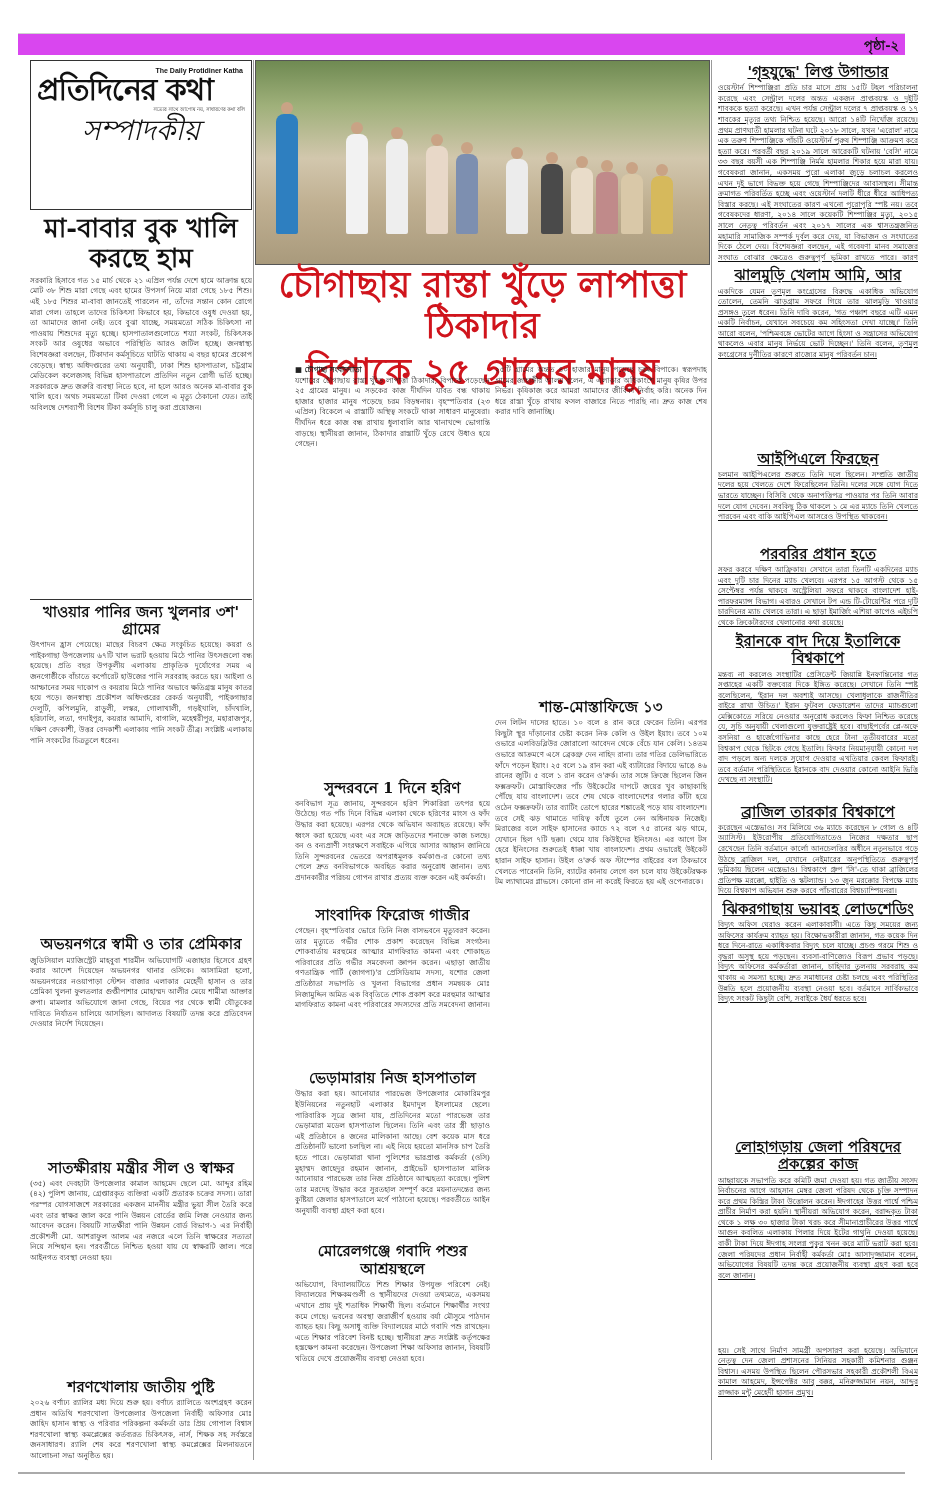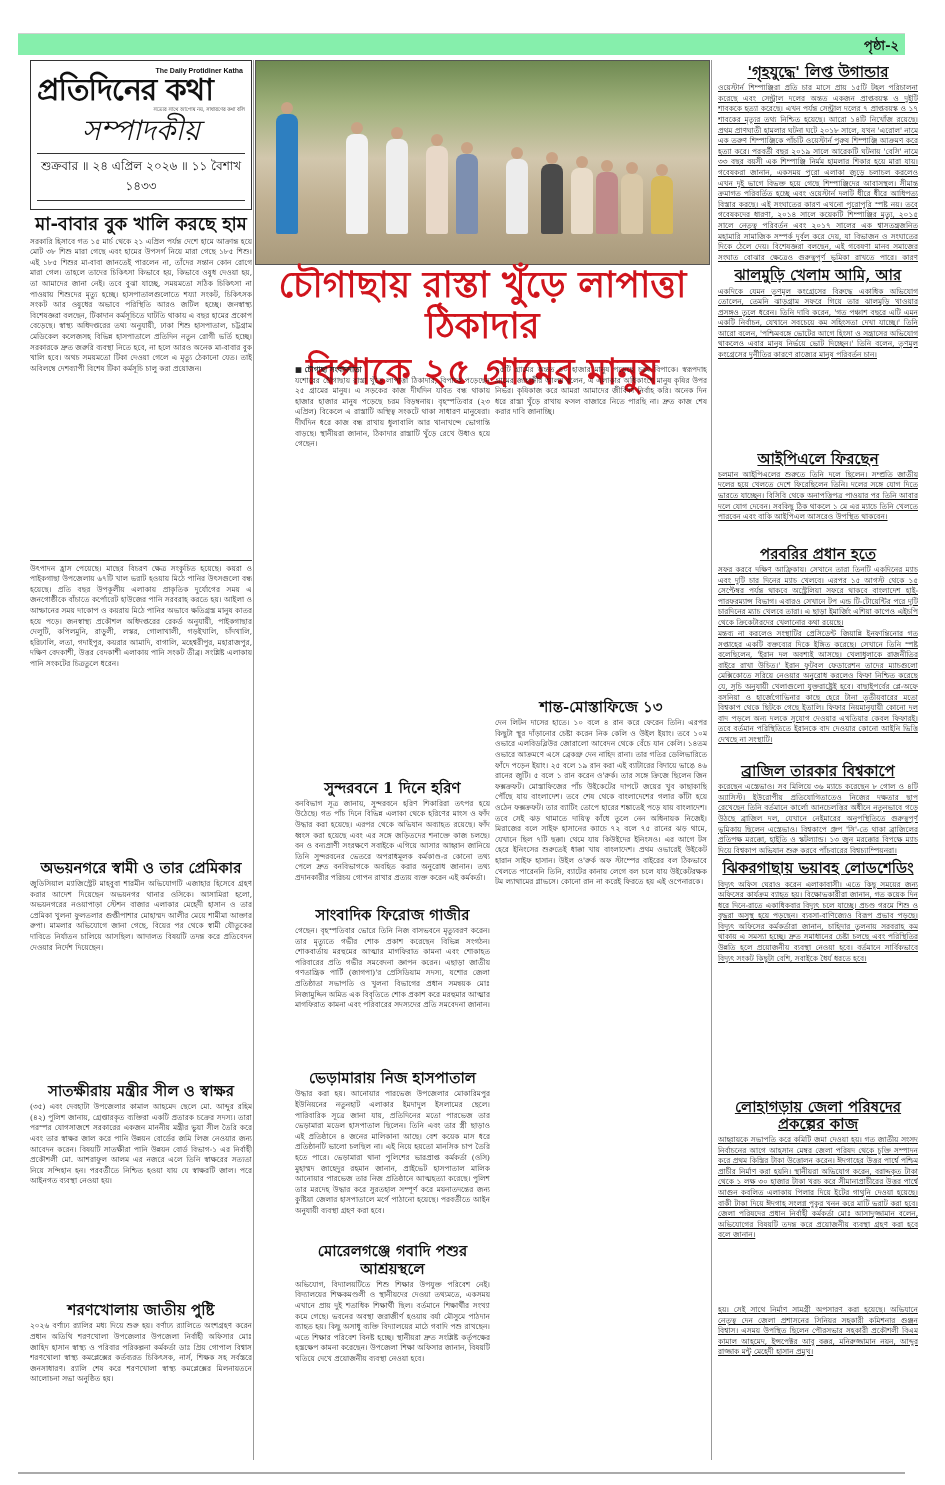--- a/index.html
+++ b/index.html
@@ -1,33 +1,33 @@
 <!DOCTYPE html>
 <html><head>
 <meta charset="utf-8">
 <style>
   * { box-sizing: border-box; margin: 0; padding: 0; }
   body { width: 945px; height: 1485px; background: #fff; font-family: "DejaVu Serif", serif; color: #111; overflow: hidden; position: relative; }
-  .topbar { position: absolute; left: 18px; top: 33px; width: 887px; height: 22px; background: #86efac; border-top: 1px solid #d0d0d0; }
+  .topbar { position: absolute; left: 18px; top: 33px; width: 887px; height: 22px; background: #d946ef; border-top: 1px solid #d0d0d0; }
   .topbar .pg { position: absolute; right: 6px; top: 2px; font-size: 13px; font-weight: bold; }
   .sheet { position: absolute; left: 30px; top: 60px; width: 880px; height: 1410px; }
   .col { position: absolute; top: 0; overflow: hidden; }
   .c1 { left: 0; width: 222px; }
   .c2 { left: 225px; width: 235px; padding-left: 40px; }
   .c3 { left: 462px; width: 210px; }
   .c4 { left: 675px; width: 215px; text-decoration: underline; }
   .vline { position: absolute; top: 0; width: 1px; height: 1400px; background: #999; }
   .masthead { border: 1px solid #333; padding: 12px 6px; height: 150px; position: relative; }
   .logo { font-size: 30px; font-weight: bold; letter-spacing: -1px; line-height: 1.1; font-family: "DejaVu Serif", serif; }
   .logo-en { position: absolute; right: 8px; top: 6px; font-size: 7px; font-family: "Liberation Sans", sans-serif; font-weight: bold; }
   .tagline { font-size: 5px; text-align: right; color: #333; }
   .editorial { font-size: 28px; font-style: italic; text-align: center; line-height: 1.1; margin-top: 2px; }
   .dateline { border-top: 1px solid #333; border-bottom: 1px solid #333; margin-top: 6px; padding: 3px 0; text-align: center; font-size: 12px; }
   h2 { font-weight: bold; text-align: center; line-height: 1.15; margin: 4px 0 2px; }
-  .h-big { font-size: 18px; }
+  .h-big { font-size: 26px; }
   .h-mid { font-size: 15px; }
   .h-red { color: #d0141c; font-size: 36px; line-height: 1.15; }
   .body { font-size: 7.4px; line-height: 10.6px; text-align: justify; color: #222; }
   .wide-photo { position: absolute; left: 225px; top: 0; width: 455px; height: 205px; border: 1px solid #555; overflow: hidden; background: linear-gradient(180deg,#6f8a52 0%,#9fb07a 22%,#d2c7ad 48%,#c0b092 70%,#a99a7c 100%); }
   .person { position: absolute; bottom: 30px; width: 22px; border-radius: 8px 8px 2px 2px; }
   .person .head { position: absolute; top: -12px; left: 5px; width: 12px; height: 12px; border-radius: 50%; background: #c9a385; }
   .headline-block { position: absolute; left: 225px; top: 200px; width: 455px; text-align: center; }
   .rule { height: 1px; background: #333; margin: 3px 0; }
   .bottomrule { position: absolute; left: 18px; top: 1472px; width: 887px; height: 2px; background: #aaa; }
 </style>
@@ -39,28 +39,28 @@
 </div>
 
 <div class="sheet">
 
   <div class="col c1">
     <div class="masthead">
       <span class="logo-en">The Daily Protidiner Katha</span>
       <div class="logo">প্রতিদিনের কথা</div>
       <div class="tagline">সত্যের সাথে আপোষ নয়, সাধারণের কথা বলি</div>
       <div class="editorial">সম্পাদকীয়</div>
-      <div class="dateline">শুক্রবার ॥ ২৪ এপ্রিল ২০২৬ ॥ ১১ বৈশাখ ১৪৩৩</div>
     </div>
     <div>
       <h2 class="h-big">মা-বাবার বুক খালি করছে হাম</h2>
       <p class="body" style="height:320px;overflow:hidden">সরকারি হিসাবে গত ১৫ মার্চ থেকে ২১ এপ্রিল পর্যন্ত দেশে হামে আক্রান্ত হয়ে মোট ৩৮ শিশু মারা গেছে এবং হামের উপসর্গ নিয়ে মারা গেছে ১৮৫ শিশু। এই ১৮৫ শিশুর মা-বাবা জানতেই পারলেন না, তাঁদের সন্তান কোন রোগে মারা গেল। তাহলে তাদের চিকিৎসা কিভাবে হয়, কিভাবে ওষুধ দেওয়া হয়, তা আমাদের জানা নেই। তবে বুঝা যাচ্ছে, সময়মতো সঠিক চিকিৎসা না পাওয়ায় শিশুদের মৃত্যু হচ্ছে। হাসপাতালগুলোতে শয্যা সংকট, চিকিৎসক সংকট আর ওষুধের অভাবে পরিস্থিতি আরও জটিল হচ্ছে। জনস্বাস্থ্য বিশেষজ্ঞরা বলছেন, টিকাদান কর্মসূচিতে ঘাটতি থাকায় এ বছর হামের প্রকোপ বেড়েছে। স্বাস্থ্য অধিদপ্তরের তথ্য অনুযায়ী, ঢাকা শিশু হাসপাতাল, চট্টগ্রাম মেডিকেল কলেজসহ বিভিন্ন হাসপাতালে প্রতিদিন নতুন রোগী ভর্তি হচ্ছে। সরকারকে দ্রুত জরুরি ব্যবস্থা নিতে হবে, না হলে আরও অনেক মা-বাবার বুক খালি হবে। অথচ সময়মতো টিকা দেওয়া গেলে এ মৃত্যু ঠেকানো যেত। তাই অবিলম্বে দেশব্যাপী বিশেষ টিকা কর্মসূচি চালু করা প্রয়োজন।</p>
     </div>
     <div class="rule"></div>
     <div>
+      <h2 class="h-mid">খাওয়ার পানির জন্য খুলনার ৩শ' গ্রামের</h2>
       <p class="body" style="height:292px;overflow:hidden">উৎপাদন হ্রাস পেয়েছে। মাছের বিচরণ ক্ষেত্র সংকুচিত হয়েছে। কয়রা ও পাইকগাছা উপজেলায় ৬৭টি খাল ভরাট হওয়ায় মিঠে পানির উৎসগুলো বন্ধ হয়েছে। প্রতি বছর উপকূলীয় এলাকায় প্রাকৃতিক দুর্যোগের সময় এ জনগোষ্ঠীকে বাঁচাতে কর্পোরেট হাউজের পানি সরবরাহ করতে হয়। আইলা ও আম্ফানের সময় দাকোপ ও কয়রায় মিঠে পানির অভাবে ক্ষতিগ্রস্ত মানুষ কাতর হয়ে পড়ে। জনস্বাস্থ্য প্রকৌশল অধিদপ্তরের রেকর্ড অনুযায়ী, পাইকগাছার দেলুটি, কপিলমুনি, রাড়ুলী, লস্কর, গোলাখালী, গড়ইখালি, চাঁদখালি, হরিঢালি, লতা, গদাইপুর, কয়রার আমাদি, বাগালি, মহেশ্বরীপুর, মহারাজপুর, দক্ষিণ বেদকাশী, উত্তর বেদকাশী এলাকায় পানি সংকট তীব্র। সংশ্লিষ্ট এলাকায় পানি সংকটের চিত্রতুলে ধরেন।</p>
     </div>
     <div>
       <h2 class="h-mid">অভয়নগরে স্বামী ও তার প্রেমিকার</h2>
       <p class="body" style="height:200px;overflow:hidden">জুডিসিয়াল ম্যাজিস্ট্রেট মাহবুবা শারমীন অভিযোগটি এজাহার হিসেবে গ্রহণ করার আদেশ দিয়েছেন অভয়নগর থানার ওসিকে। আসামিরা হলো, অভয়নগরের নওয়াপাড়া স্টেশন বাজার এলাকার মেহেদী হাসান ও তার প্রেমিকা খুলনা ফুলতলার গুপ্তীপাশার মোহাম্মদ আলীর মেয়ে শামীমা আক্তার রুপা। মামলার অভিযোগে জানা গেছে, বিয়ের পর থেকে স্বামী যৌতুকের দাবিতে নির্যাতন চালিয়ে আসছিল। আদালত বিষয়টি তদন্ত করে প্রতিবেদন দেওয়ার নির্দেশ দিয়েছেন।</p>
     </div>
     <div>
       <h2 class="h-mid">সাতক্ষীরায় মন্ত্রীর সীল ও স্বাক্ষর</h2>
       <p class="body" style="height:196px;overflow:hidden">(৩৫) এবং দেবহাটা উপজেলার কামাল আহমেদ ছেলে মো. আব্দুর রহিম (৪২) পুলিশ জানায়, গ্রেপ্তারকৃত ব্যক্তিরা একটি প্রতারক চক্রের সদস্য। তারা পরস্পর যোগসাজশে সরকারের একজন মাননীয় মন্ত্রীর ভুয়া সীল তৈরি করে এবং তার স্বাক্ষর জাল করে পানি উন্নয়ন বোর্ডের জমি লিজ নেওয়ার জন্য আবেদন করেন। বিষয়টি সাতক্ষীরা পানি উন্নয়ন বোর্ড বিভাগ-১ এর নির্বাহী প্রকৌশলী মো. আশরাফুল আলম এর নজরে এলে তিনি স্বাক্ষরের সত্যতা নিয়ে সন্দিহান হন। পরবর্তীতে নিশ্চিত হওয়া যায় যে স্বাক্ষরটি জাল। পরে আইনগত ব্যবস্থা নেওয়া হয়।</p>
     </div>
@@ -152,20 +152,21 @@
 
   <div class="col c4" style="left:688px;width:200px">
     <h2 class="h-mid">'গৃহযুদ্ধে' লিপ্ত উগান্ডার</h2>
     <p class="body" style="height:180px;overflow:hidden">ওয়েস্টার্ন শিম্পাঞ্জিরা প্রতি চার মাসে প্রায় ১৫টি টহল পরিচালনা করেছে এবং সেন্ট্রাল দলের অন্তত একজন প্রাপ্তবয়স্ক ও দুইটি শাবককে হত্যা করেছে। এখন পর্যন্ত সেন্ট্রাল দলের ৭ প্রাপ্তবয়স্ক ও ১৭ শাবকের মৃত্যুর তথ্য নিশ্চিত হয়েছে। আরো ১৪টি নিখোঁজ রয়েছে। প্রথম প্রাণঘাতী হামলার ঘটনা ঘটে ২০১৮ সালে, যখন 'এরোল' নামে এক তরুণ শিম্পাঞ্জিকে পাঁচটি ওয়েস্টার্ন পুরুষ শিম্পাঞ্জি আক্রমণ করে হত্যা করে। পরবর্তী বছর ২০১৯ সালে আরেকটি ঘটনায় 'বেসি' নামে ৩৩ বছর বয়সী এক শিম্পাঞ্জি নির্মম হামলার শিকার হয়ে মারা যায়। গবেষকরা জানান, একসময় পুরো এলাকা জুড়ে চলাচল করলেও এখন দুই ভাগে বিভক্ত হয়ে গেছে শিম্পাঞ্জিদের আবাসস্থল। সীমান্ত ক্রমাগত পরিবর্তিত হচ্ছে এবং ওয়েস্টার্ন দলটি ধীরে ধীরে আধিপত্য বিস্তার করছে। এই সংঘাতের কারণ এখনো পুরোপুরি স্পষ্ট নয়। তবে গবেষকদের ধারণা, ২০১৪ সালে কয়েকটি শিম্পাঞ্জির মৃত্যু, ২০১৫ সালে নেতৃত্ব পরিবর্তন এবং ২০১৭ সালের এক শ্বাসতন্ত্রজনিত মহামারি সামাজিক সম্পর্ক দুর্বল করে দেয়, যা বিভাজন ও সংঘাতের দিকে ঠেলে দেয়। বিশেষজ্ঞরা বলছেন, এই গবেষণা মানব সমাজের সংঘাত বোঝার ক্ষেত্রেও গুরুত্বপূর্ণ ভূমিকা রাখতে পারে। কারণ শিম্পাঞ্জিদের মধ্যে ধর্ম বা জাতিগত বিভাজনের মতো মানবিক কারণ না থাকলেও সম্পর্কের পরিবর্তন কীভাবে সহিংসতায় রূপ নেয়, তা এখানে স্পষ্টভাবে দেখা যাচ্ছে।</p>
     <h2 class="h-mid">ঝালমুড়ি খেলাম আমি, আর</h2>
     <p class="body" style="height:160px;overflow:hidden">একদিকে যেমন তৃণমূল কংগ্রেসের বিরুদ্ধে একাধিক অভিযোগ তোলেন, তেমনি ঝাড়গ্রাম সফরে গিয়ে তার ঝালমুড়ি খাওয়ার প্রসঙ্গও তুলে ধরেন। তিনি দাবি করেন, 'গত পঞ্চাশ বছরে এটি এমন একটি নির্বাচন, যেখানে সবচেয়ে কম সহিংসতা দেখা যাচ্ছে।' তিনি আরো বলেন, 'পশ্চিমবঙ্গে ভোটের আগে হিংসা ও সন্ত্রাসের অভিযোগ থাকলেও এবার মানুষ নির্ভয়ে ভোট দিচ্ছেন।' তিনি বলেন, তৃণমূল কংগ্রেসের দুর্নীতির কারণে রাজ্যের মানুষ পরিবর্তন চান।</p>
     <h2 class="h-mid">আইপিএলে ফিরছেন</h2>
     <p class="body" style="height:72px;overflow:hidden">চলমান আইপিএলের শুরুতে তিনি দলে ছিলেন। সম্প্রতি জাতীয় দলের হয়ে খেলতে দেশে ফিরেছিলেন তিনি। দলের সঙ্গে যোগ দিতে ভারতে যাচ্ছেন। বিসিবি থেকে অনাপত্তিপত্র পাওয়ার পর তিনি আবার দলে যোগ দেবেন। সবকিছু ঠিক থাকলে ১ মে এর ম্যাচে তিনি খেলতে পারবেন এবং বাকি আইপিএল আসরেও উপস্থিত থাকবেন।</p>
     <h2 class="h-mid">পরবরির প্রধান হতে</h2>
     <p class="body" style="height:64px;overflow:hidden">সফর করবে দক্ষিণ আফ্রিকায়। সেখানে তারা তিনটি একদিনের ম্যাচ এবং দুটি চার দিনের ম্যাচ খেলবে। এরপর ১৫ আগস্ট থেকে ১৫ সেপ্টেম্বর পর্যন্ত থাকবে অস্ট্রেলিয়া সফরে থাকবে বাংলাদেশ হাই-পারফরম্যান্স বিভাগ। এবারও সেখানে টপ এন্ড টি-টোয়েন্টির পরে দুটি চারদিনের ম্যাচ খেলবে তারা। এ ছাড়া ইমার্জিং এশিয়া কাপেও এইচপি থেকে ক্রিকেটারদের খেলানোর কথা রয়েছে।</p>
+    <h2 class="h-mid">ইরানকে বাদ দিয়ে ইতালিকে বিশ্বকাপে</h2>
     <p class="body" style="height:130px;overflow:hidden">মন্তব্য না করলেও সংস্থাটির প্রেসিডেন্ট জিয়ান্নি ইনফান্তিনোর গত সপ্তাহের একটি বক্তব্যের দিকে ইঙ্গিত করেছে। সেখানে তিনি স্পষ্ট বলেছিলেন, 'ইরান দল অবশ্যই আসছে। খেলাধুলাকে রাজনীতির বাইরে রাখা উচিত।' ইরান ফুটবল ফেডারেশন তাদের ম্যাচগুলো মেক্সিকোতে সরিয়ে নেওয়ার অনুরোধ করলেও ফিফা নিশ্চিত করেছে যে, সূচি অনুযায়ী খেলাগুলো যুক্তরাষ্ট্রেই হবে। বাছাইপর্বের প্লে-অফে বসনিয়া ও হার্জেগোভিনার কাছে হেরে টানা তৃতীয়বারের মতো বিশ্বকাপ থেকে ছিটকে গেছে ইতালি। ফিফার নিয়মানুযায়ী কোনো দল বাদ পড়লে অন্য দলকে সুযোগ দেওয়ার এখতিয়ার কেবল ফিফারই। তবে বর্তমান পরিস্থিতিতে ইরানকে বাদ দেওয়ার কোনো আইনি ভিত্তি দেখছে না সংস্থাটি।</p>
     <h2 class="h-mid">ব্রাজিল তারকার বিশ্বকাপে</h2>
     <p class="body" style="height:74px;overflow:hidden">করেছেন এস্তেভাও। সব মিলিয়ে ৩৬ ম্যাচে করেছেন ৮ গোল ও ৪টি অ্যাসিস্ট। ইউরোপীয় প্রতিযোগিতাতেও নিজের দক্ষতার ছাপ রেখেছেন তিনি বর্তমানে কার্লো আনচেলত্তির অধীনে নতুনভাবে গড়ে উঠছে ব্রাজিল দল, যেখানে নেইমারের অনুপস্থিতিতে গুরুত্বপূর্ণ ভূমিকায় ছিলেন এস্তেভাও। বিশ্বকাপে গ্রুপ 'সি'-তে থাকা ব্রাজিলের প্রতিপক্ষ মরক্কো, হাইতি ও স্কটল্যান্ড। ১৩ জুন মরক্কোর বিপক্ষে ম্যাচ দিয়ে বিশ্বকাপ অভিযান শুরু করবে পাঁচবারের বিশ্বচ্যাম্পিয়নরা।</p>
     <h2 class="h-mid">ঝিকরগাছায় ভয়াবহ লোডশেডিং</h2>
     <p class="body" style="height:215px;overflow:hidden">বিদ্যুৎ অফিস ঘেরাও করেন এলাকাবাসী। এতে কিছু সময়ের জন্য অফিসের কার্যক্রম ব্যাহত হয়। বিক্ষোভকারীরা জানান, গত কয়েক দিন ধরে দিনে-রাতে একাধিকবার বিদ্যুৎ চলে যাচ্ছে। প্রচণ্ড গরমে শিশু ও বৃদ্ধরা অসুস্থ হয়ে পড়ছেন। ব্যবসা-বাণিজ্যেও বিরূপ প্রভাব পড়ছে। বিদ্যুৎ অফিসের কর্মকর্তারা জানান, চাহিদার তুলনায় সরবরাহ কম থাকায় এ সমস্যা হচ্ছে। দ্রুত সমাধানের চেষ্টা চলছে এবং পরিস্থিতির উন্নতি হলে প্রয়োজনীয় ব্যবস্থা নেওয়া হবে। বর্তমানে সার্বিকভাবে বিদ্যুৎ সংকট কিছুটা বেশি, সবাইকে ধৈর্য ধরতে হবে।</p>
     <h2 class="h-mid">লোহাগড়ায় জেলা পরিষদের প্রকল্পের কাজ</h2>
     <p class="body" style="height:170px;overflow:hidden">আহ্বায়কে সভাপতি করে কমিটি জমা দেওয়া হয়। গত জাতীয় সংসদ নির্বাচনের আগে আহসান মেম্বর জেলা পরিষদ থেকে চুক্তি সম্পাদন করে প্রথম কিস্তির টাকা উত্তোলন করেন। ঈদগাহের উত্তর পার্শ্বে পশ্চিম প্রাচীর নির্মাণ করা হয়নি। স্থানীয়রা অভিযোগ করেন, বরাদ্দকৃত টাকা থেকে ১ লক্ষ ৩০ হাজার টাকা খরচ করে সীমানাপ্রাচীরের উত্তর পার্শ্বে আগুন কবলিত এলাকায় পিলার দিয়ে ইটের গাথুনি দেওয়া হয়েছে। বাকী টাকা দিয়ে ঈদগাহ সংলগ্ন পুকুর খনন করে মাটি ভরাট করা হবে। জেলা পরিষদের প্রধান নির্বাহী কর্মকর্তা মোঃ আসাদুজ্জামান বলেন, অভিযোগের বিষয়টি তদন্ত করে প্রয়োজনীয় ব্যবস্থা গ্রহণ করা হবে বলে জানান।</p>
     <p class="body" style="height:64px;overflow:hidden">হয়। সেই সাথে নির্মাণ সামগ্রী অপসারণ করা হয়েছে। অভিযানে নেতৃত্ব দেন জেলা প্রশাসনের সিনিয়র সহকারী কমিশনার গুঞ্জন বিশ্বাস। এসময় উপস্থিত ছিলেন পৌরসভার সহকারী প্রকৌশলী বিএম কামাল আহমেদ, ইন্সপেক্টর আবু বক্কর, মনিরুজ্জামান নয়ন, আব্দুর রাজ্জাক মন্টু মেহেদী হাসান প্রমুখ।</p>
   </div>
 

